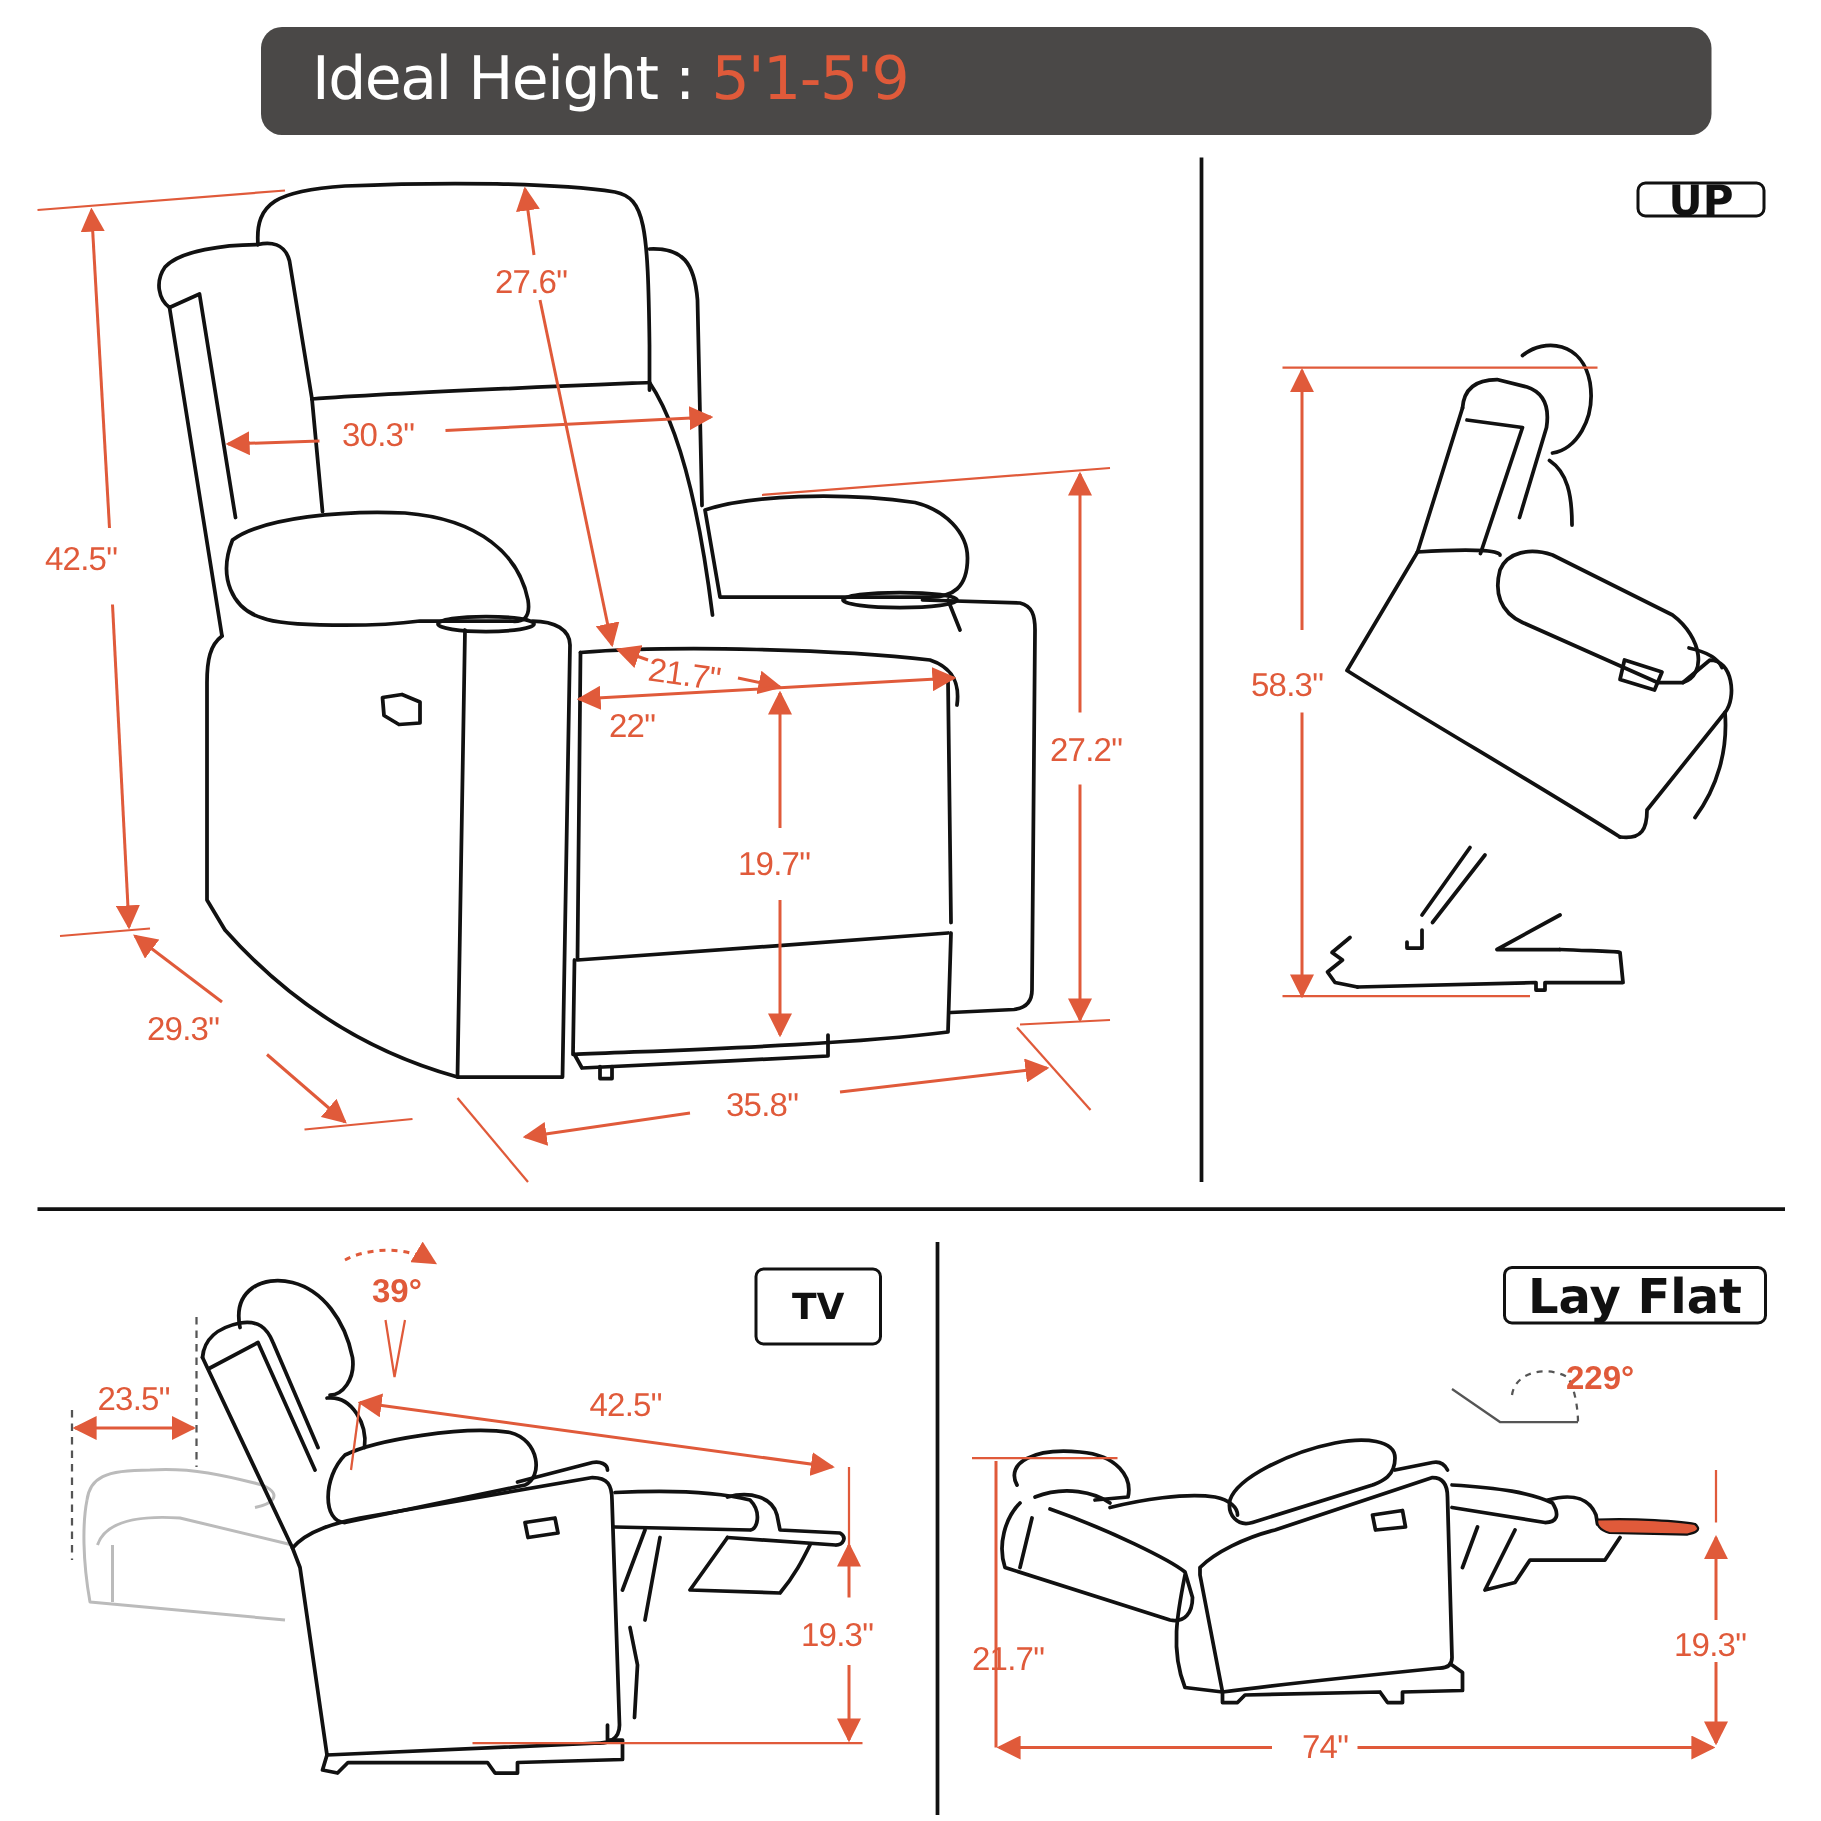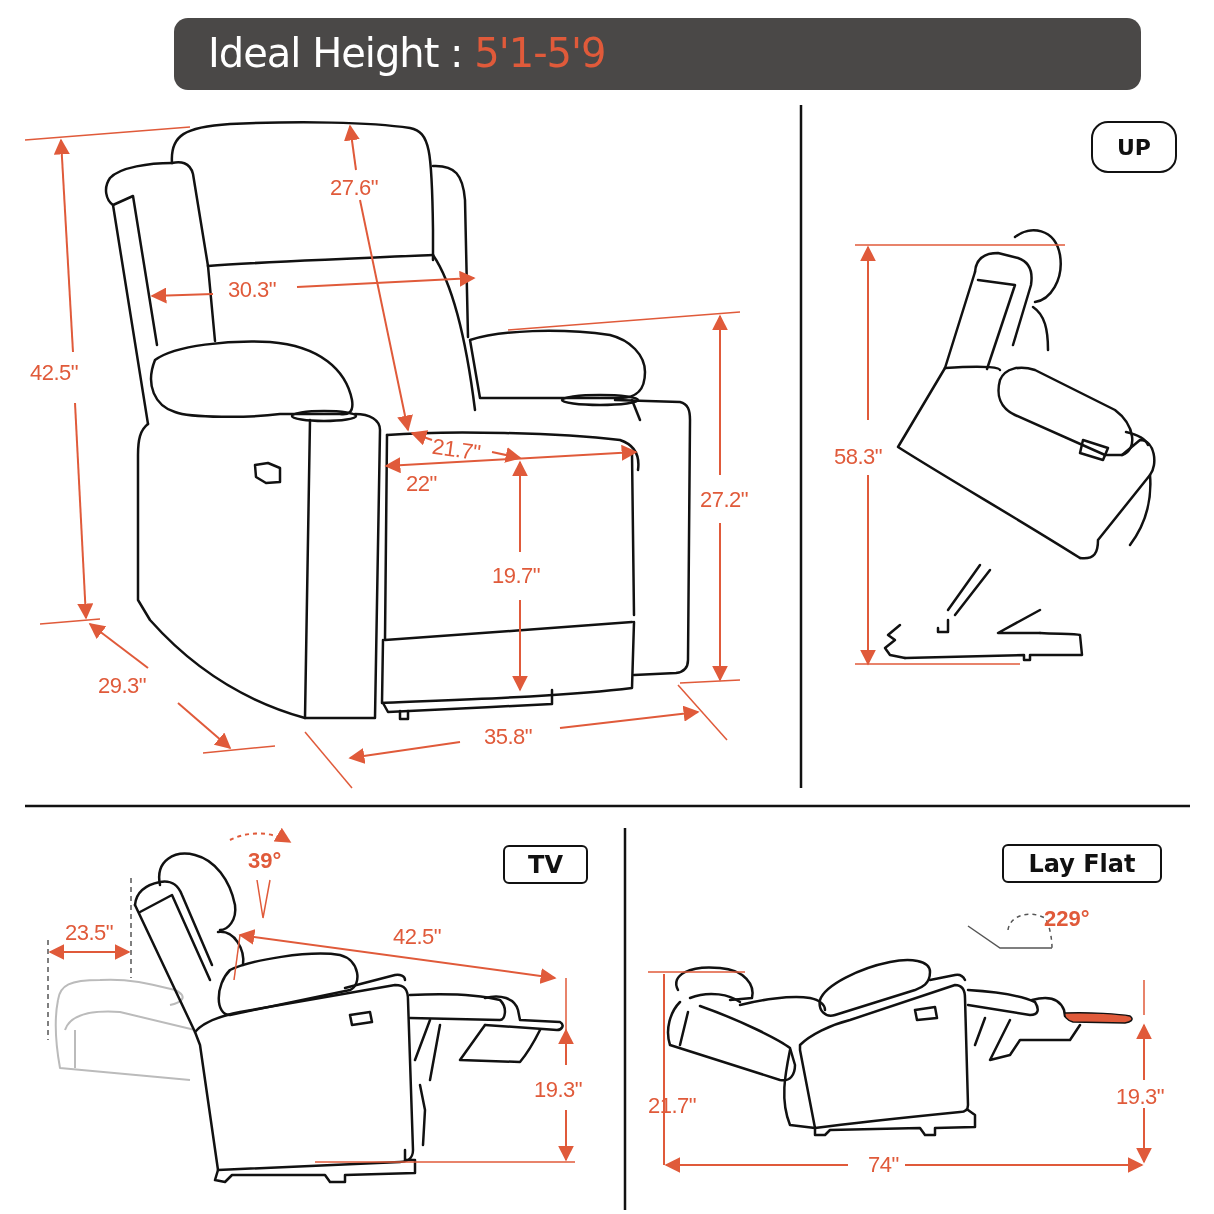--- a/index.html
+++ b/index.html
@@ -259,26 +259,26 @@
 <div class="dim" style="left:30px;top:360px;">42.5"</div>
 <div class="dim" style="left:330px;top:175px;">27.6"</div>
 <div class="dim" style="left:228px;top:277px;">30.3"</div>
 <div class="dim" style="left:432px;top:437px;transform:rotate(8deg);">21.7"</div>
 <div class="dim" style="left:406px;top:471px;">22"</div>
 <div class="dim" style="left:700px;top:487px;">27.2"</div>
 <div class="dim" style="left:492px;top:563px;">19.7"</div>
 <div class="dim" style="left:98px;top:673px;">29.3"</div>
 <div class="dim" style="left:484px;top:724px;">35.8"</div>
 
-<div class="tag" style="left:1091px;top:121px;width:86px;height:52px;font-size:22px;border-radius:17px;">UP</div>
+<div class="tag" style="left:1091px;top:121px;width:86px;height:24px;font-size:28px;">UP</div>
 <div class="dim" style="left:834px;top:444px;">58.3"</div>
 
-<div class="tag" style="left:503px;top:845px;width:85px;height:39px;font-size:24px;">TV</div>
+<div class="tag" style="left:503px;top:845px;width:85px;height:52px;font-size:24px;">TV</div>
 <div class="ang" style="left:248px;top:848px;">39°</div>
 <div class="dim" style="left:65px;top:920px;">23.5"</div>
 <div class="dim" style="left:393px;top:924px;">42.5"</div>
 <div class="dim" style="left:534px;top:1077px;">19.3"</div>
 
-<div class="tag" style="left:1002px;top:844px;width:160px;height:39px;font-size:24px;">Lay Flat</div>
+<div class="tag" style="left:1002px;top:844px;width:176px;height:39px;font-size:32px;">Lay Flat</div>
 <div class="ang" style="left:1044px;top:906px;">229°</div>
 <div class="dim" style="left:648px;top:1093px;">21.7"</div>
 <div class="dim" style="left:868px;top:1152px;">74"</div>
 <div class="dim" style="left:1116px;top:1084px;">19.3"</div>
 
 </body></html>

